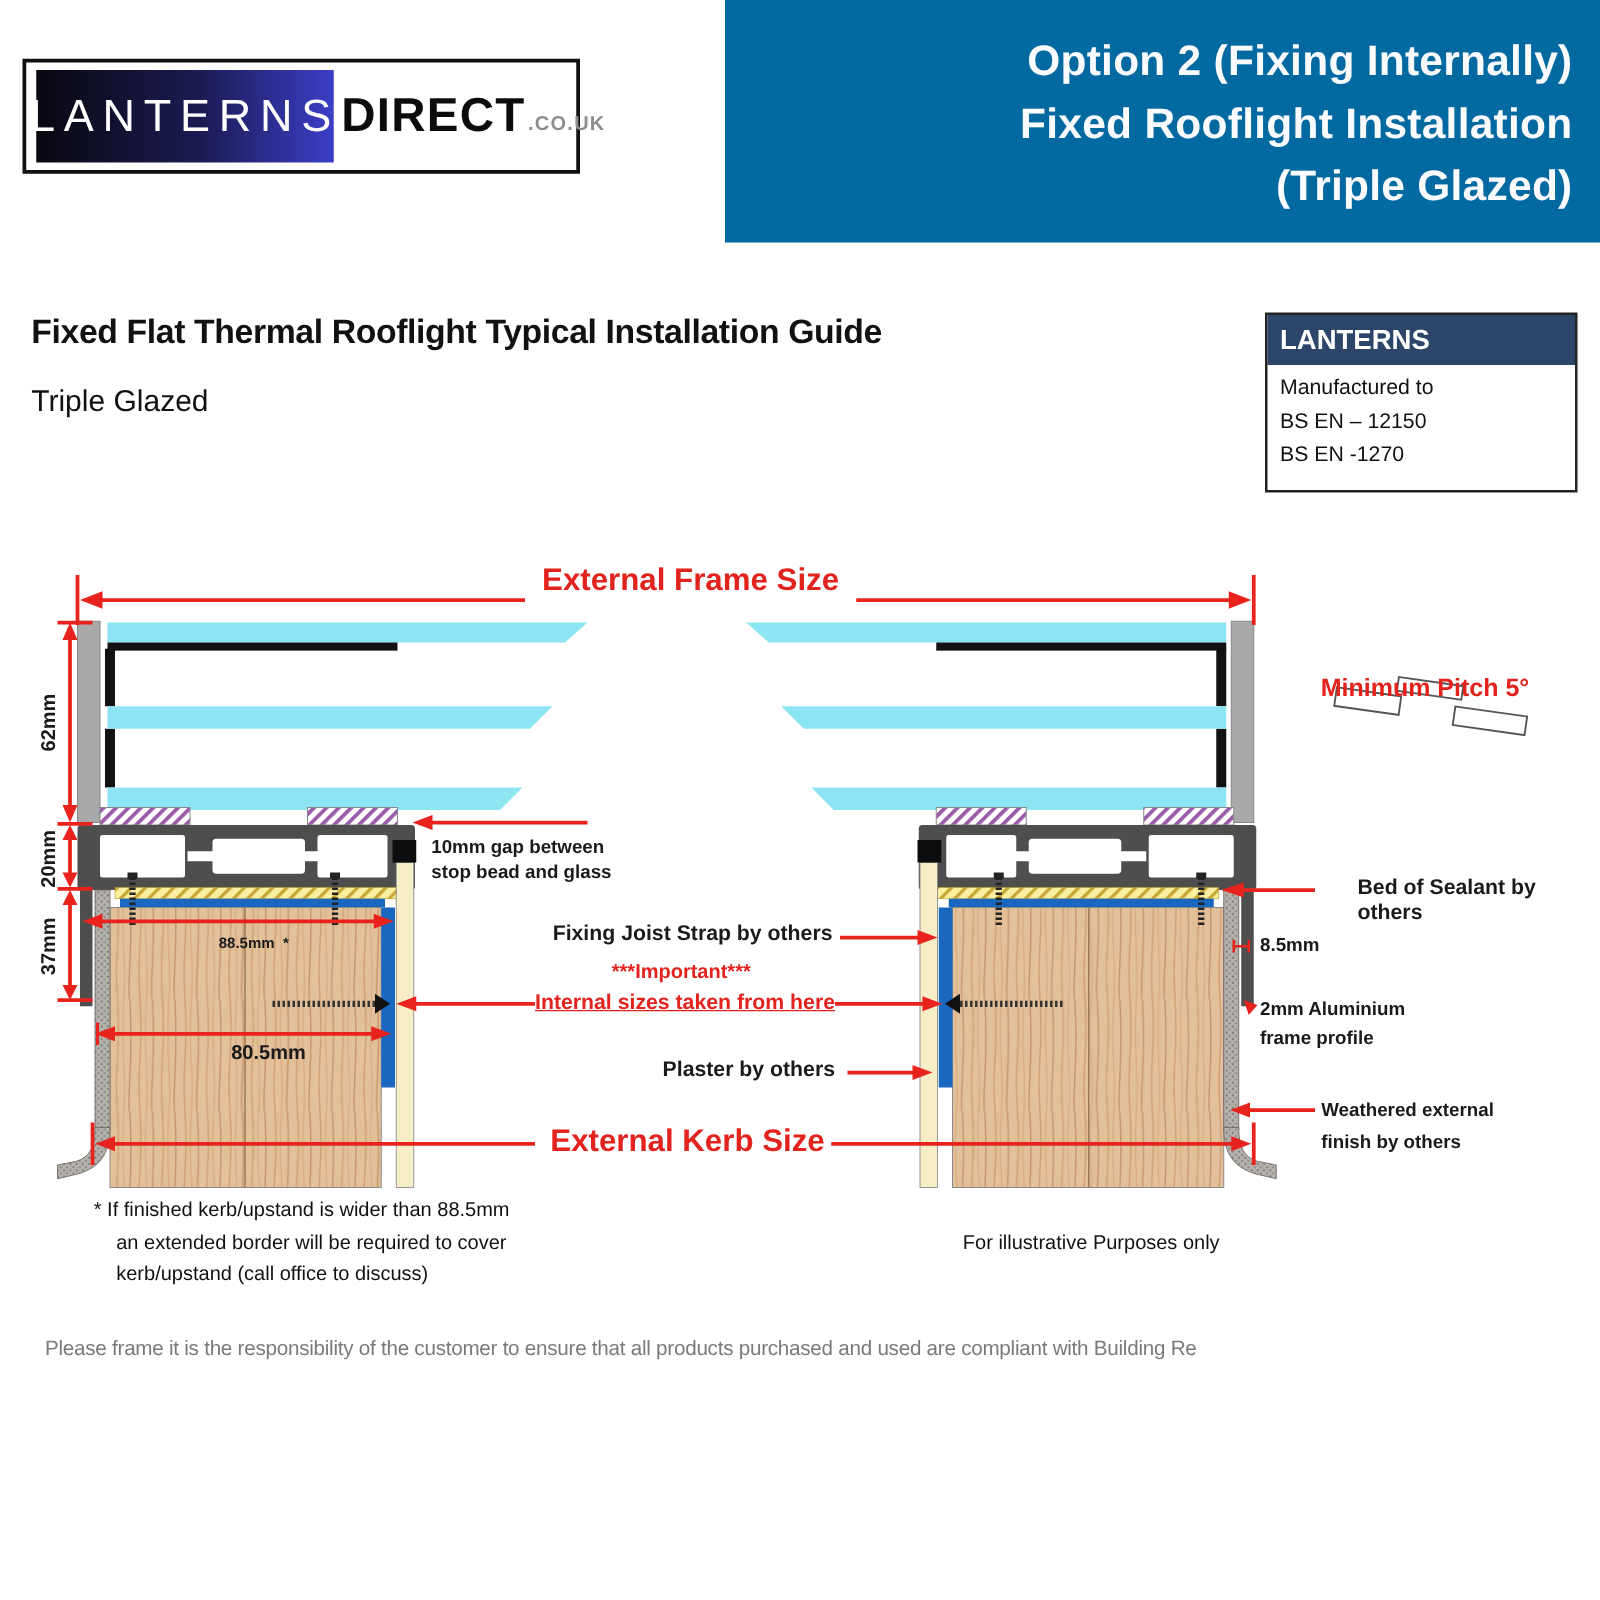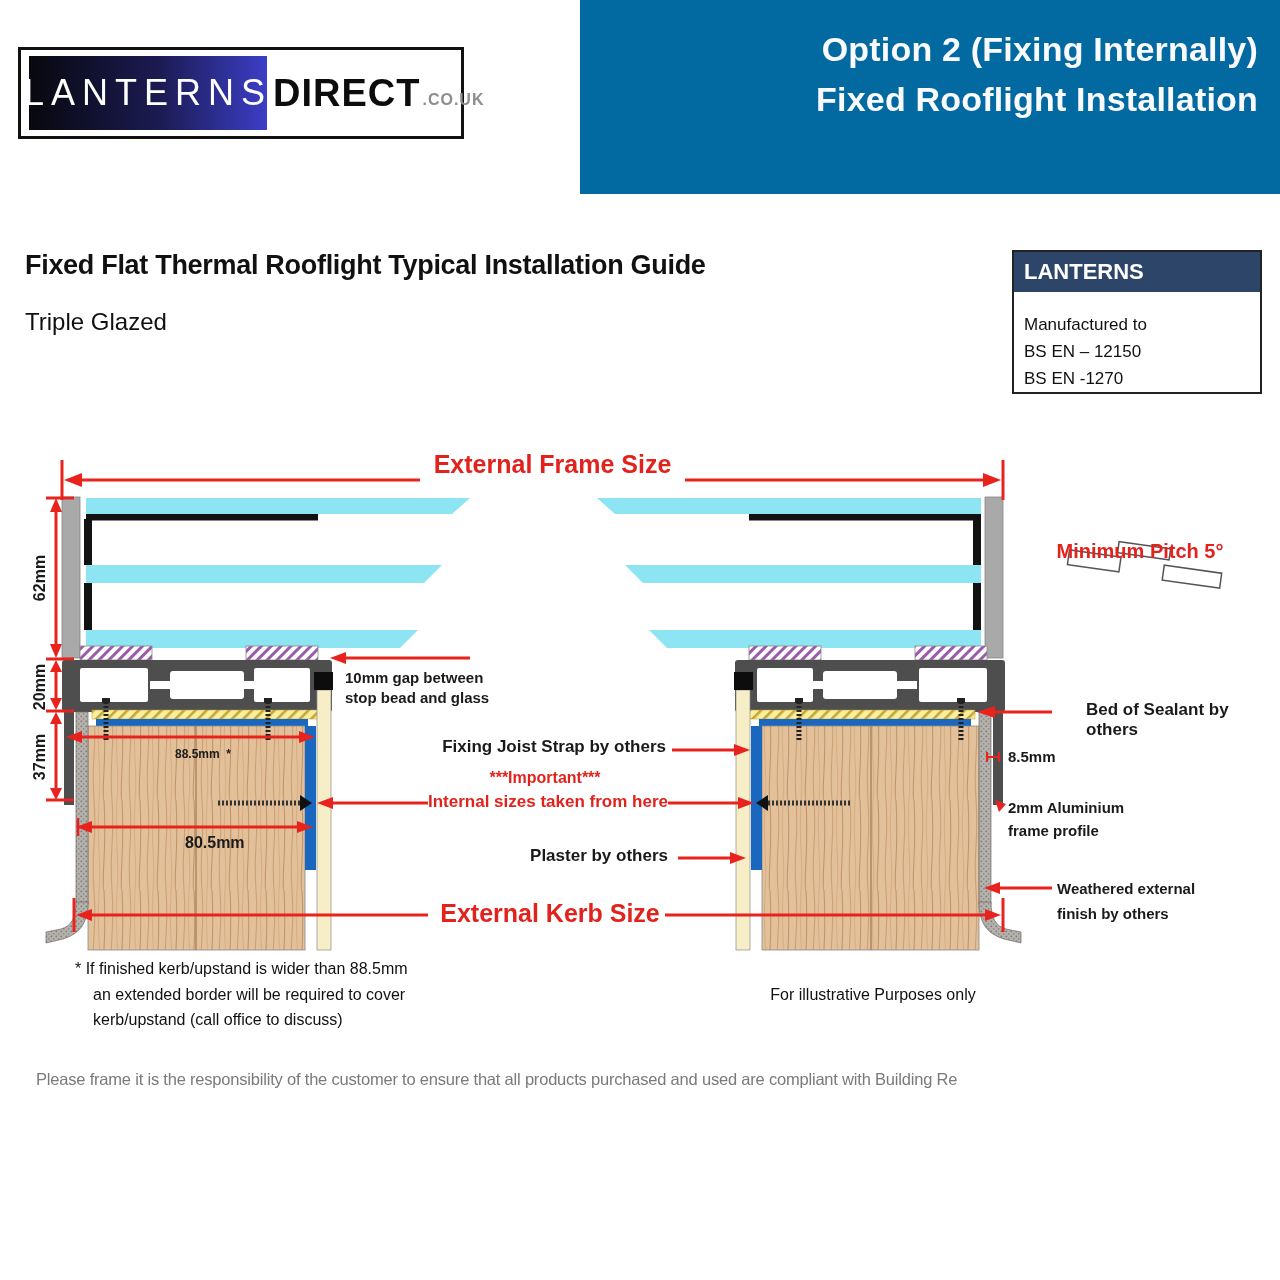--- a/index.html
+++ b/index.html
@@ -21,21 +21,21 @@
           text-align:right;box-sizing:border-box;padding:24px 22px 0 0;}
   .banner div{font-size:34px;font-weight:600;line-height:50px;letter-spacing:0.2px;}
 
   
   .doc-title{left:25px;top:250px;font-size:27px;font-weight:700;letter-spacing:-0.3px;}
   .doc-subtitle{left:25px;top:308px;font-size:24px;font-weight:400;}
 
   
   .tech-box{left:1012px;top:250px;width:250px;height:144px;border:2px solid #222;background:#fff;box-sizing:border-box;}
   .tech-head{background:#2d4568;color:#fff;font-size:22px;font-weight:700;padding:7px 0 7px 10px;}
-  .tech-body{padding:19px 10px;font-size:17px;line-height:27px;color:#111;}
+  .tech-body{padding:4px 10px;font-size:17px;line-height:27px;color:#111;}
 
   
   .lbl{position:absolute;font-weight:700;color:#1a1a1a;}
   .red{color:#e2231d;}
   .big-red{font-size:25px;font-weight:700;color:#e2231d;}
   .rot{transform:translate(-50%,-50%) rotate(-90deg);font-size:16px;font-weight:700;}
   .foot-line{position:absolute;font-size:16px;font-weight:400;color:#111;}
   .note-gray{position:absolute;left:36px;top:1070px;font-size:16.5px;color:#7a7a7a;font-weight:400;
              font-stretch:condensed;letter-spacing:-0.2px;}
 </style>
@@ -48,20 +48,21 @@
     <div class="logo-grad">
       <span class="logo-lanterns">LANTERNS</span>
     </div>
     <span class="logo-direct">DIRECT</span>
     <span class="logo-tld">.CO.UK</span>
   </div>
 
   <div class="abs banner">
     <div>Option 2 (Fixing Internally)</div>
     <div>Fixed Rooflight Installation</div>
+    <div>(Triple Glazed)</div>
   </div>
 
   <div class="abs doc-title">Fixed Flat Thermal Rooflight Typical Installation Guide</div>
   <div class="abs doc-subtitle">Triple Glazed</div>
 
   <div class="abs tech-box">
     <div class="tech-head">LANTERNS</div>
     <div class="tech-body">
       <div>Manufactured to</div>
       <div>BS EN – 12150</div>
@@ -239,21 +240,21 @@
   <div class="lbl rot" style="left:40px;top:687px;">20mm</div>
   <div class="lbl rot" style="left:40px;top:757px;">37mm</div>
 
   <div class="lbl" style="left:345px;top:668px;font-size:15px;line-height:20px;">
     <div>10mm gap between</div>
     <div>stop bead and glass</div>
   </div>
 
   <div class="lbl" style="left:420px;top:737px;width:246px;text-align:right;font-size:17px;">Fixing Joist Strap by others</div>
   <div class="lbl red" style="left:420px;top:769px;width:250px;text-align:center;font-size:16px;">***Important***</div>
-  <div class="lbl red" style="left:398px;top:792px;width:300px;text-align:center;font-size:17px;">Internal sizes taken from here</div>
+  <div class="lbl red" style="left:398px;top:792px;width:300px;text-align:center;font-size:17px;text-decoration:underline;">Internal sizes taken from here</div>
 
   <div class="lbl" style="left:175px;top:747px;font-size:12px;white-space:pre;">88.5mm  *</div>
   <div class="lbl" style="left:185px;top:834px;font-size:16px;">80.5mm</div>
 
   <div class="lbl" style="left:470px;top:846px;width:198px;text-align:right;font-size:17px;">Plaster by others</div>
   <div class="lbl big-red" style="left:430px;top:899px;width:240px;text-align:center;">External Kerb Size</div>
 
   <div class="lbl" style="left:1058px;top:700px;font-size:17px;margin-left:28px;">Bed of Sealant by others</div>
   <div class="lbl" style="left:1008px;top:748px;font-size:15px;">8.5mm</div>
   <div class="lbl" style="left:1008px;top:796px;font-size:15px;line-height:23px;">

